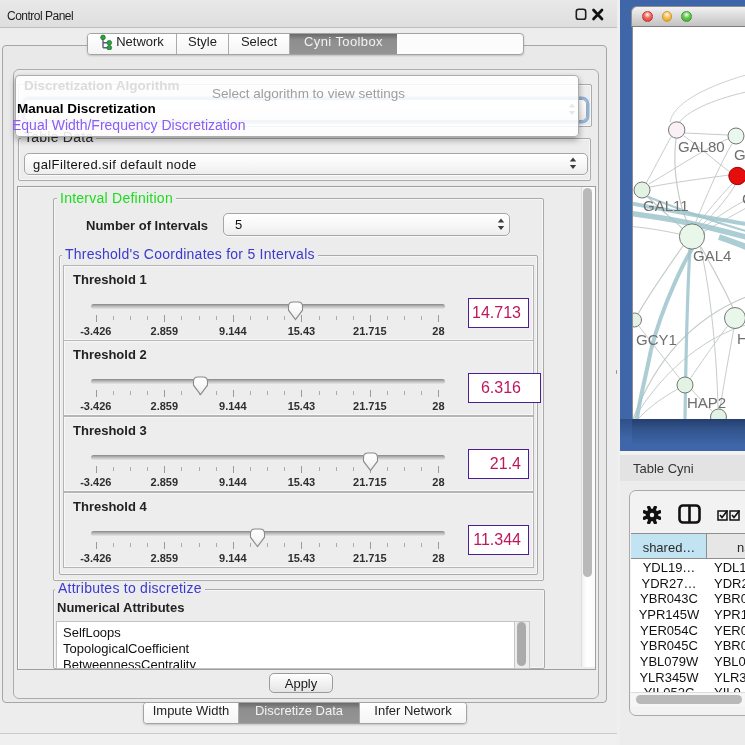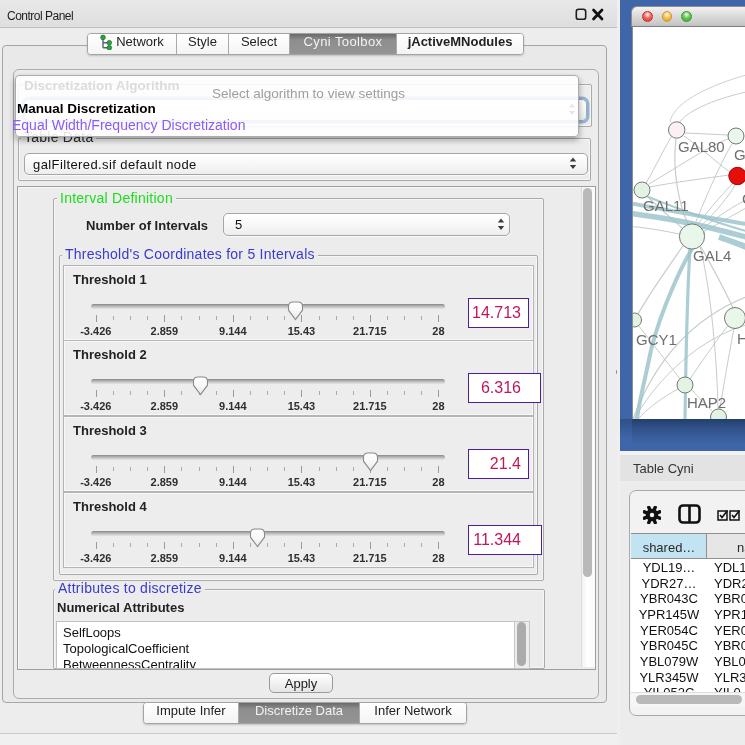--- a/index.html
+++ b/index.html
@@ -33,21 +33,20 @@
 <div class="seg" style="left:87px;top:33px;width:435px;">
     <div style="width:89px;"><svg width="13" height="16" viewBox="0 0 13 16" style="margin-right:3px;">
         <path d="M3 5 L3 13.7 M3 8.7 L8.8 8.7 M3 13.7 L8.8 13.7" stroke="#5A6070" stroke-width="1.4" fill="none"></path>
         <circle cx="3" cy="3.4" r="2.3" fill="#2FA044" stroke="#157A28" stroke-width=".8"></circle>
         <circle cx="9.3" cy="8.7" r="2.3" fill="#2FA044" stroke="#157A28" stroke-width=".8"></circle>
         <circle cx="9.3" cy="13.7" r="2.3" fill="#2FA044" stroke="#157A28" stroke-width=".8"></circle>
       </svg>Network</div>
     <div style="width:52px;">Style</div>
     <div style="width:61px;">Select</div>
     <div class="dark" style="width:107px;letter-spacing:.4px;">Cyni Toolbox</div>
-    <div style="width:126px;font-weight:bold;">jActiveMNodules</div>
   </div>
 <div class="grp" style="left:18px;top:84px;width:572px;height:41px;"></div>
 <div class="combo" style="left:24px;top:99px;width:561px;height:20px;box-shadow:0 0 0 2.5px rgba(110,160,215,.75);"></div>
 <svg class="ab" style="left:567px;top:102px;" width="10" height="15" viewBox="0 0 10 15">
     <path d="M5 1.5 L8.2 5.5 L1.8 5.5 Z" fill="#3C3C3C"></path>
     <path d="M5 13 L8.2 9 L1.8 9 Z" fill="#3C3C3C"></path>
   </svg>
 <div class="grp" style="left:18px;top:138px;width:571px;height:41px;"></div>
 <div class="grptitle" style="left:21px;top:131px;color:#2A2A2A;">Table Data</div>
 <div class="combo" style="left:24px;top:153px;width:562px;height:20px;"></div>
@@ -226,32 +225,32 @@
 <svg class="ab" style="left:248.6px;top:528px;" width="17" height="20" viewBox="0 0 17 20">
     <defs>
       <linearGradient id="th4" x1="0" y1="0" x2="0" y2="1">
         <stop offset="0" stop-color="#FFFFFF"></stop>
         <stop offset=".55" stop-color="#F7F7F7"></stop>
         <stop offset="1" stop-color="#E9E9E9"></stop>
       </linearGradient>
     </defs>
     <path d="M1.5 5.5 Q1.5 1 6 1 L11 1 Q15.5 1 15.5 5.5 L15.5 9.2 L8.5 18.6 L1.5 9.2 Z" fill="url(#th4)" stroke="#8A8A8A" stroke-width="1.1"></path>
   </svg>
-<div class="vbox" style="left:468px;top:525px;width:52px;height:28px;line-height:28px;padding-right:20px;">11.344</div>
+<div class="vbox" style="left:468px;top:525px;width:52px;height:28px;line-height:28px;padding-right:7px;">11.344</div>
 <div class="grp" style="left:53px;top:589px;width:490px;height:78px;"></div>
 <div class="grptitle" style="left:55px;top:582px;color:#3A3ACF;">Attributes to discretize</div>
 <div class="ab t13 bold" style="left:57px;top:600px;">Numerical Attributes</div>
 <div class="ab" style="left:56px;top:621px;width:458px;height:46px;background:#fff;border:1px solid #C2C2C2;border-right:none;overflow:hidden;">
     <div style="font-size:13px;color:#111;padding:3px 0 0 6px;line-height:16px;">SelfLoops<br>TopologicalCoefficient<br>BetweennessCentrality</div>
   </div>
 <div class="ab" style="left:514px;top:621px;width:14px;height:46px;background:#EDEDED;border:1px solid #C6C6C6;"></div>
 <div class="ab" style="left:517px;top:622px;width:9px;height:44px;background:#ABABAB;border-radius:4.5px;"></div>
 <div class="ab" style="left:269px;top:673px;width:62px;height:18px;border:1px solid #9B9B9B;border-radius:5px;background:linear-gradient(180deg,#FFFFFF,#EFEFEF 60%,#E4E4E4);display:flex;align-items:center;justify-content:center;font-size:13px;color:#1A1A1A;">Apply</div>
 <div class="seg" style="left:143px;top:702px;width:322px;">
-    <div style="width:95px;">Impute Infer</div>
+    <div style="width:95px;">Impute Width</div>
     <div class="dark" style="width:121px;">Discretize Data</div>
     <div style="width:106px;">Infer Network</div>
   </div>
 <div class="ab" style="left:0;top:733px;width:620px;height:1px;background:#CACACA;"></div>
 <div class="ab" style="left:0;top:734px;width:617px;height:11px;background:#F0F0F0;"></div>
 <div class="ab" style="left:615.5px;top:369.5px;width:3px;height:4.5px;background:#8F8F8F;border-radius:1px;"></div>
 <div class="ab" style="left:15px;top:75px;width:562px;height:60px;background:rgba(255,255,255,0.88);border:1px solid #ADADAD;border-radius:4px;box-shadow:0 3px 6px rgba(0,0,0,.35);"></div>
 <div class="ab" style="left:15px;top:86px;width:563px;text-align:center;font-size:13.5px;color:#9E9E9E;padding-left:12px;">Select algorithm to view settings</div>
 <div class="ab bold" style="left:17px;top:101px;font-size:13.5px;color:#000;">Manual Discretization</div>
 <div class="ab" style="left:12px;top:117px;font-size:14px;color:#8b5cf6;">Equal Width/Frequency Discretization</div>

